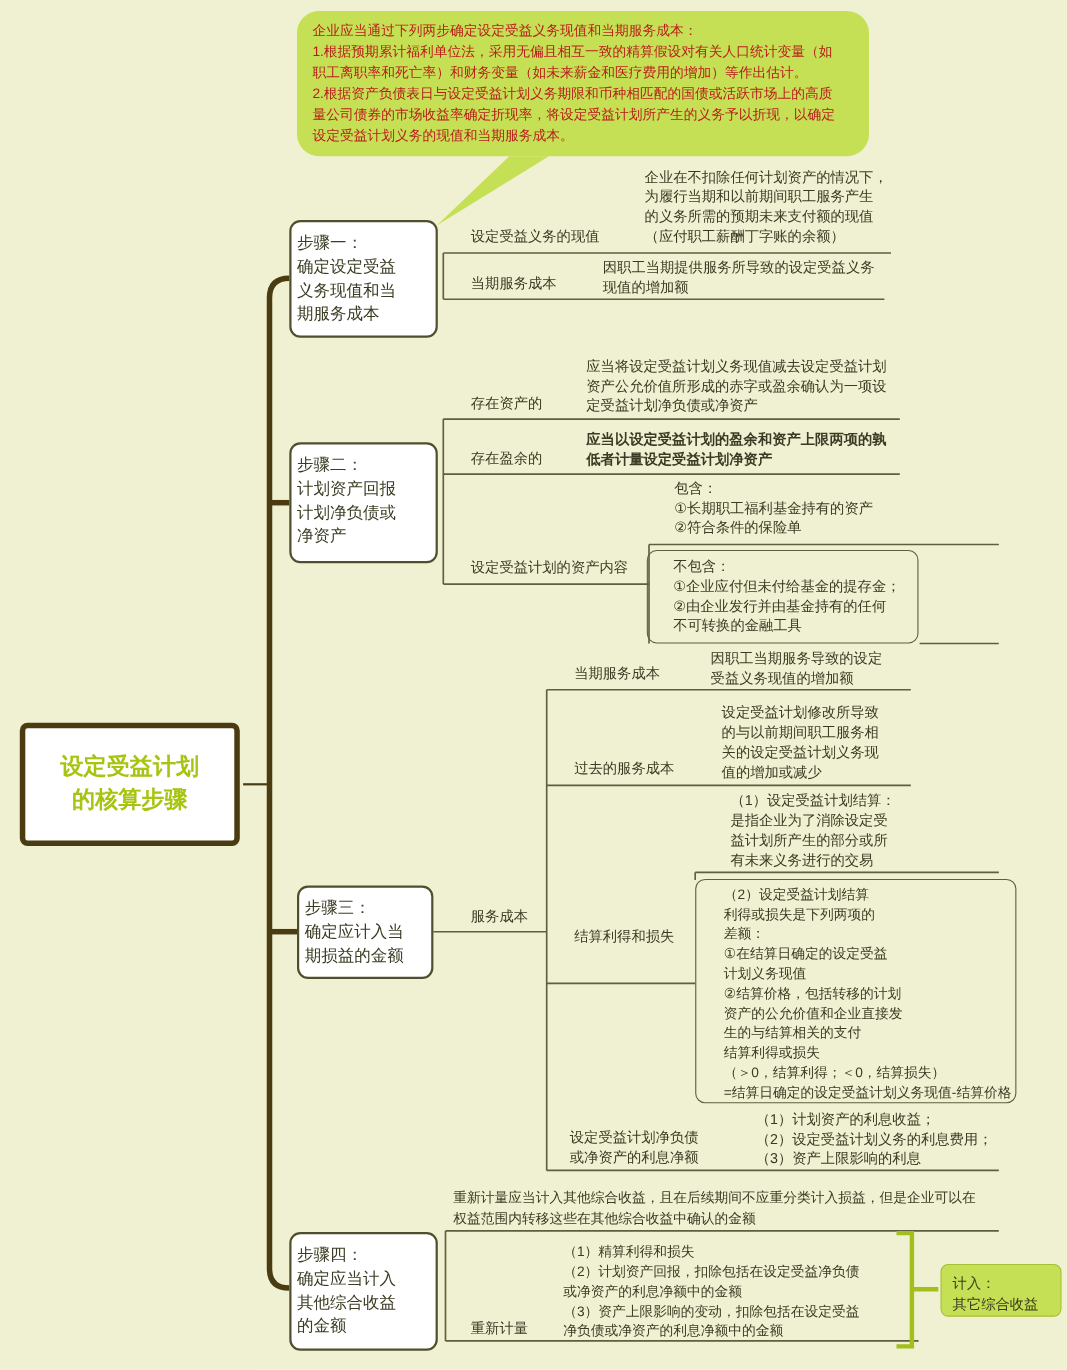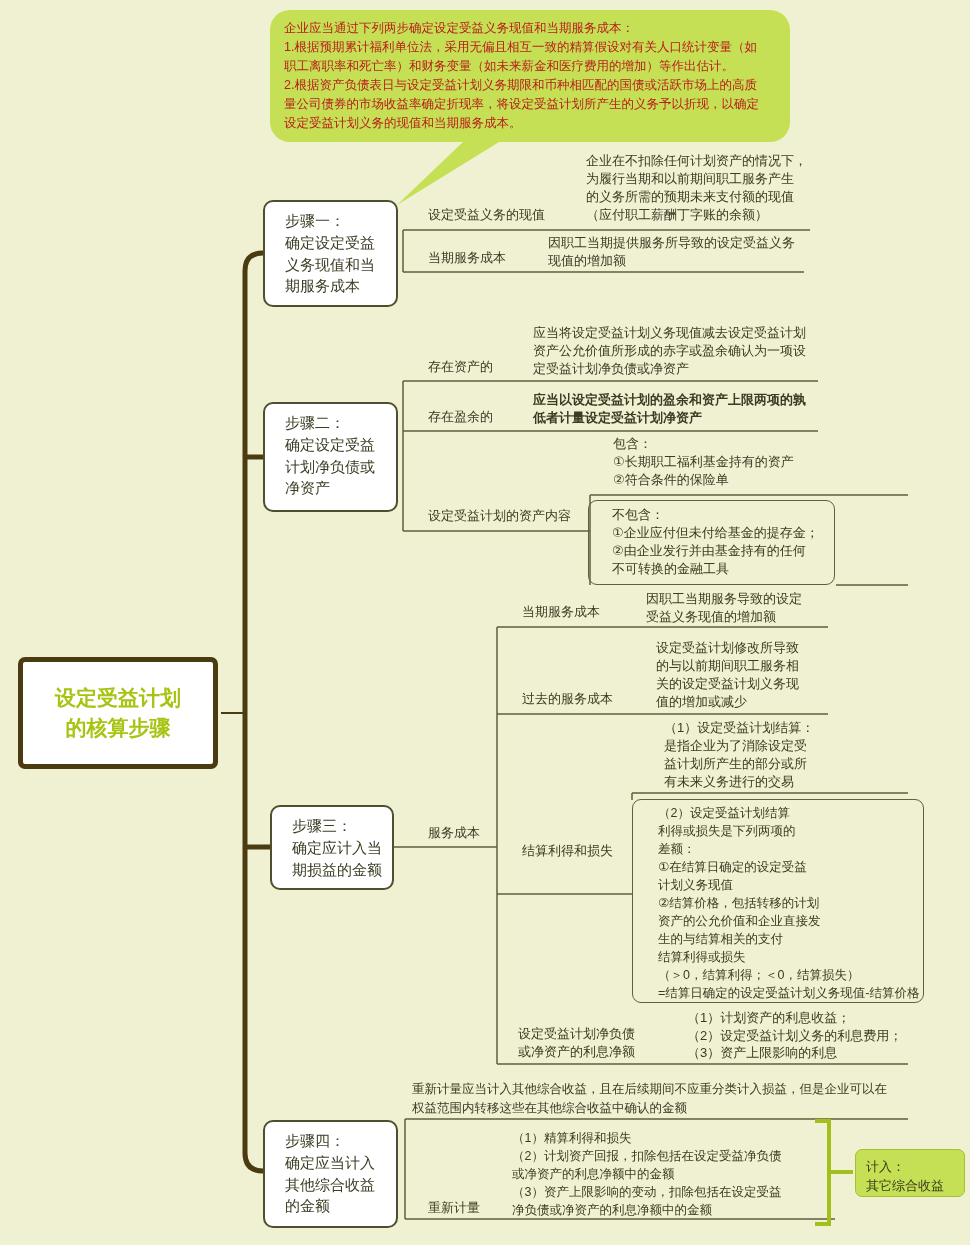--- a/index.html
+++ b/index.html
@@ -7,21 +7,21 @@
   #canvas{position:relative;width:970px;height:1245px;background:#f0f0d2;overflow:hidden;}
   #wires{position:absolute;left:0;top:0;}
   .abs{position:absolute;box-sizing:border-box;}
   .txt{color:#3b3b25;font-size:13px;line-height:18px;white-space:pre-line;}
   .label{color:#3b3b25;font-size:13px;line-height:18px;white-space:pre-line;}
   .note{left:270px;top:10px;width:520px;height:132px;background:#c5e054;border-radius:20px;
         padding:9px 14px;color:#b91c1c;font-size:12.5px;line-height:19px;white-space:pre-line;}
   .main-node{left:18px;top:657px;width:200px;height:112px;background:#ffffff;border:5px solid #4a3c10;
         border-radius:7px;display:flex;align-items:center;justify-content:center;text-align:center;
         color:#a6c411;font-size:21px;font-weight:bold;line-height:30px;white-space:pre-line;}
-  .step-box{background:#ffffff;border:2px solid #4f4f30;border-radius:10px;padding:8px 6px 0 20px;
+  .step-box{background:#ffffff;border:2px solid #4f4f30;border-radius:10px;padding:8px 6px 0 5px;
         color:#3c3c24;font-size:15px;line-height:21.8px;white-space:pre-line;}
   .wire-box{border:1.5px solid #5f5f3d;border-radius:9px;background:transparent;}
   .annot{left:855px;top:1149px;width:110px;height:48px;background:#c5e054;border:1px solid #a6bf35;
         border-radius:7px;padding:7px 10px;color:#3a3a1e;font-size:13px;line-height:19px;white-space:pre-line;}
   .small{font-size:12.5px;}
 </style>
 </head>
 <body>
 
 <div id="canvas">
@@ -75,21 +75,21 @@
 设定受益计划义务的现值和当期服务成本。</div>
 
   <div class="abs main-node">设定受益计划
 的核算步骤</div>
 
   <div class="abs step-box" style="left:263px;top:200px;width:135px;height:107px;">步骤一：
 确定设定受益
 义务现值和当
 期服务成本</div>
   <div class="abs step-box" style="left:263px;top:402px;width:135px;height:110px;">步骤二：
-确定设定受益
+计划资产回报
 计划净负债或
 净资产</div>
   <div class="abs step-box" style="left:270px;top:805px;width:124px;height:85px;">步骤三：
 确定应计入当
 期损益的金额</div>
   <div class="abs step-box" style="left:263px;top:1120px;width:135px;height:108px;">步骤四：
 确定应当计入
 其他综合收益
 的金额</div>
 

